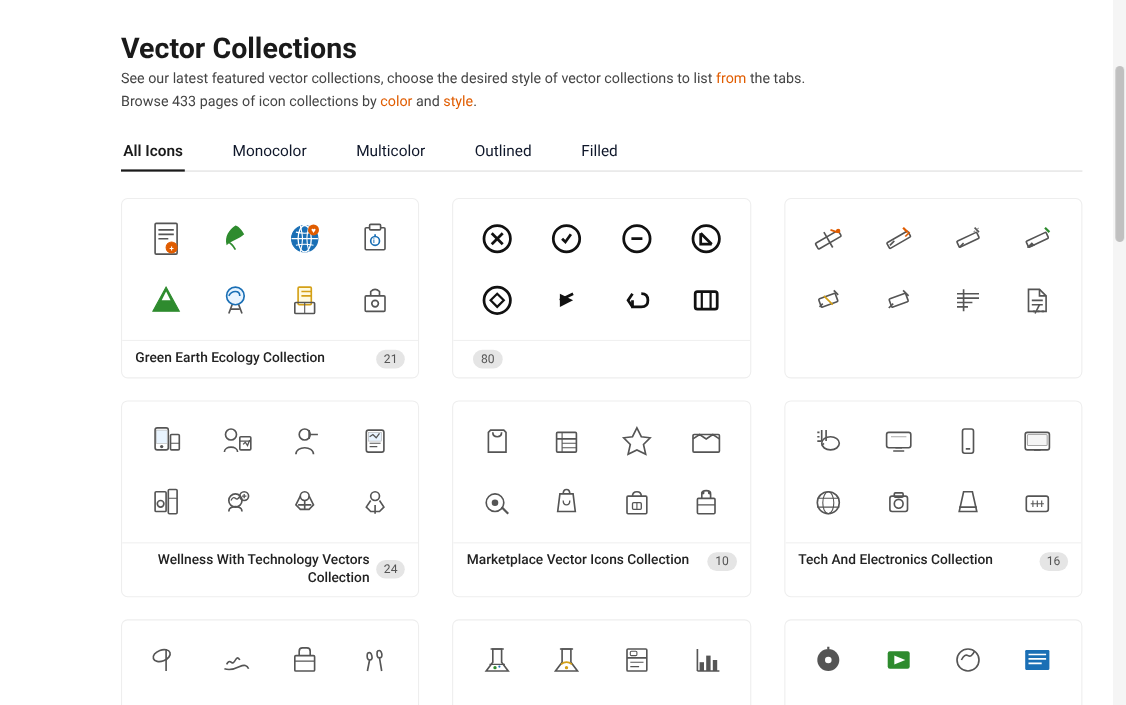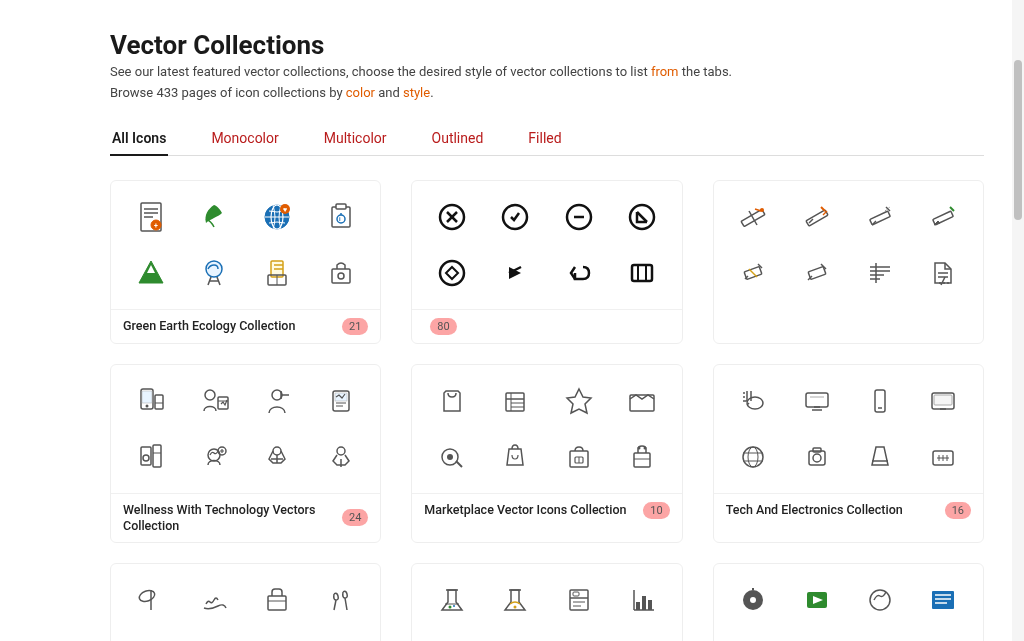--- a/index.html
+++ b/index.html
@@ -31,21 +31,21 @@
     .tabs {
       display: flex;
       gap: 41px;
       border-bottom: 1px solid #ddd;
       margin-bottom: 24px;
     }
     .tab {
       padding: 8px 2px;
       font-size: 14px;
       cursor: pointer;
-      color: #b91c1c;
+      color: #0f172a;
       border-bottom: 2px solid transparent;
       margin-bottom: -1px;
     }
     .tab.active {
       color: #1a1a1a;
       border-bottom: 2px solid #1a1a1a;
       font-weight: 600;
     }
     .collections-grid {
       display: grid;
@@ -71,29 +71,30 @@
       height: 52px;
       font-size: 28px;
       color: #222;
     }
     .card-footer {
       display: flex;
       align-items: center;
       justify-content: space-between;
       padding: 8px 12px;
       border-top: 1px solid #f0f0f0;
+      text-align: right;
     }
     .card-title {
       font-size: 12.5px;
       font-weight: 500;
       color: #222;
       line-height: 1.3;
     }
     .card-count {
-      background: #fca5a5;
+      background: #e5e5e5;
       color: #555;
       font-size: 11px;
       padding: 2px 7px;
       border-radius: 10px;
       white-space: nowrap;
       flex-shrink: 0;
       margin-left: 6px;
     }
     .scrollbar {
       position: fixed;

